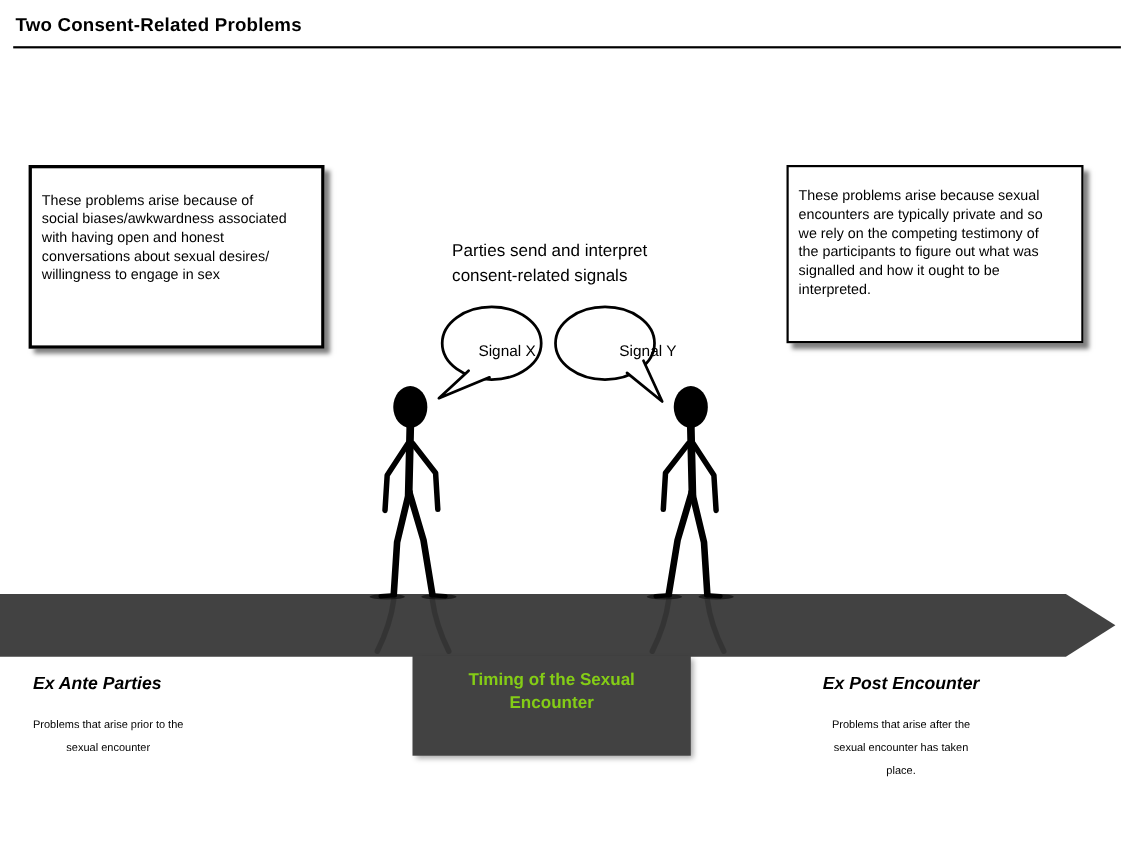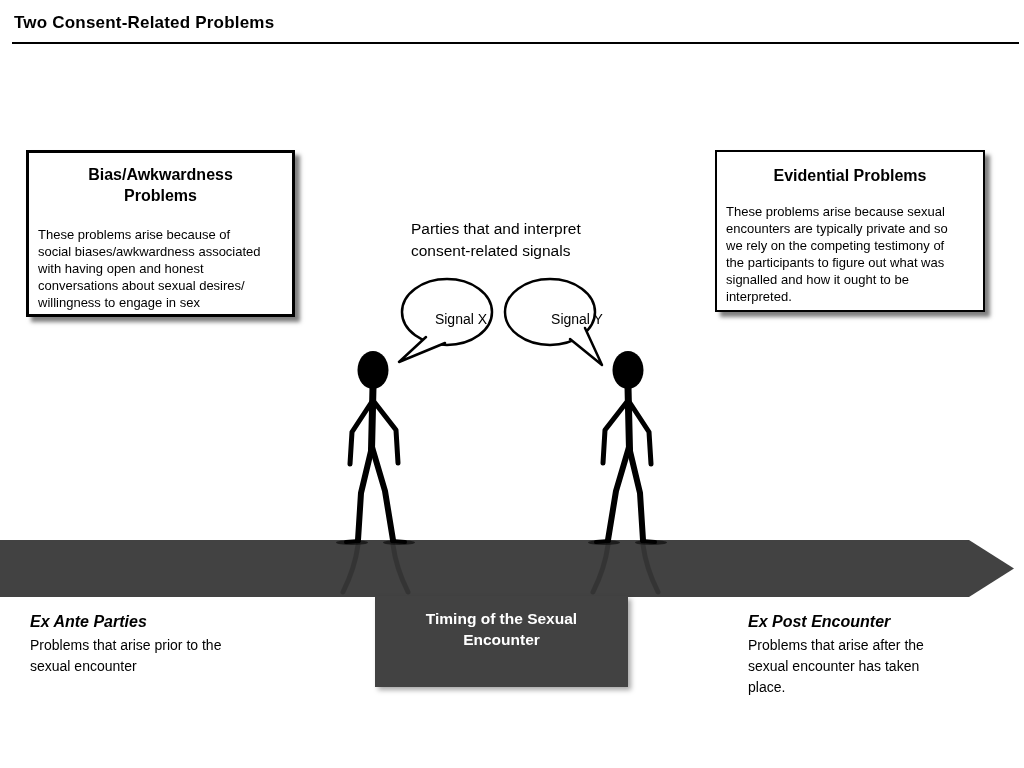--- a/index.html
+++ b/index.html
@@ -32,66 +32,63 @@
   
   #scene-caption{
     position:absolute;left:411px;top:218px;font-size:15.5px;line-height:21.5px;
   }
   
   #scene-svg{position:absolute;left:0;top:0;width:1024px;height:768px;}
   .bubble-label{
     position:absolute;top:311px;width:90px;text-align:center;font-size:14px;padding-left:14px;
   }
   #bubble-label-x{left:402px;}
-  #bubble-label-y{left:518px;}
+  #bubble-label-y{left:530px;}
   
   #timing-box{
     position:absolute;left:375px;top:596px;width:253px;height:91px;
-    background:#424242;color:#ffffff;box-sizing:border-box;
+    background:#424242;color:#84cc16;box-sizing:border-box;
     box-shadow:3px 3px 5px rgba(0,0,0,.35);
   }
   #timing-box .timing-label{
     margin-top:12px;text-align:center;font-weight:bold;font-size:15.5px;line-height:21px;
   }
   
   .timeline-note{position:absolute;top:611px;}
   #ex-ante-note{left:30px;}
   #ex-post-note{left:748px;}
   .timeline-note .note-title{font-size:16px;font-weight:bold;font-style:italic;line-height:22px;}
-  .timeline-note .note-body{font-size:14px;line-height:21px;margin-top:2px;}
+  .timeline-note .note-body{font-size:10px;line-height:21px;margin-top:16px;text-align:center;}
 </style>
 </head>
 <body>
 
 <div id="stage">
 
   <div id="slide-title">Two Consent-Related Problems</div>
   <div id="title-rule"></div>
 
   <div class="problem-box" id="bias-box">
-    <div class="box-title pre">Bias/Awkwardness
-Problems</div>
     <div class="box-body pre">These problems arise because of
 social biases/awkwardness associated
 with having open and honest
 conversations about sexual desires/
 willingness to engage in sex</div>
   </div>
 
   <div class="problem-box" id="evidential-box">
-    <div class="box-title pre">Evidential Problems</div>
     <div class="box-body pre">These problems arise because sexual
 encounters are typically private and so
 we rely on the competing testimony of
 the participants to figure out what was
 signalled and how it ought to be
 interpreted.</div>
   </div>
 
-  <div id="scene-caption" class="pre">Parties that and interpret
+  <div id="scene-caption" class="pre">Parties send and interpret
 consent-related signals</div>
 
   <svg id="scene-svg" viewBox="0 0 1024 768">
 
     <polygon points="0,540 969,540 1014,568.5 969,597 0,597" fill="#424242"></polygon>
 
     <g stroke="none">
       <ellipse cx="352" cy="542.5" rx="16" ry="2.5" fill="rgba(0,0,0,0.55)"></ellipse>
       <ellipse cx="399" cy="542.5" rx="16" ry="2.5" fill="rgba(0,0,0,0.55)"></ellipse>
       <ellipse cx="604" cy="542.5" rx="16" ry="2.5" fill="rgba(0,0,0,0.55)"></ellipse>

